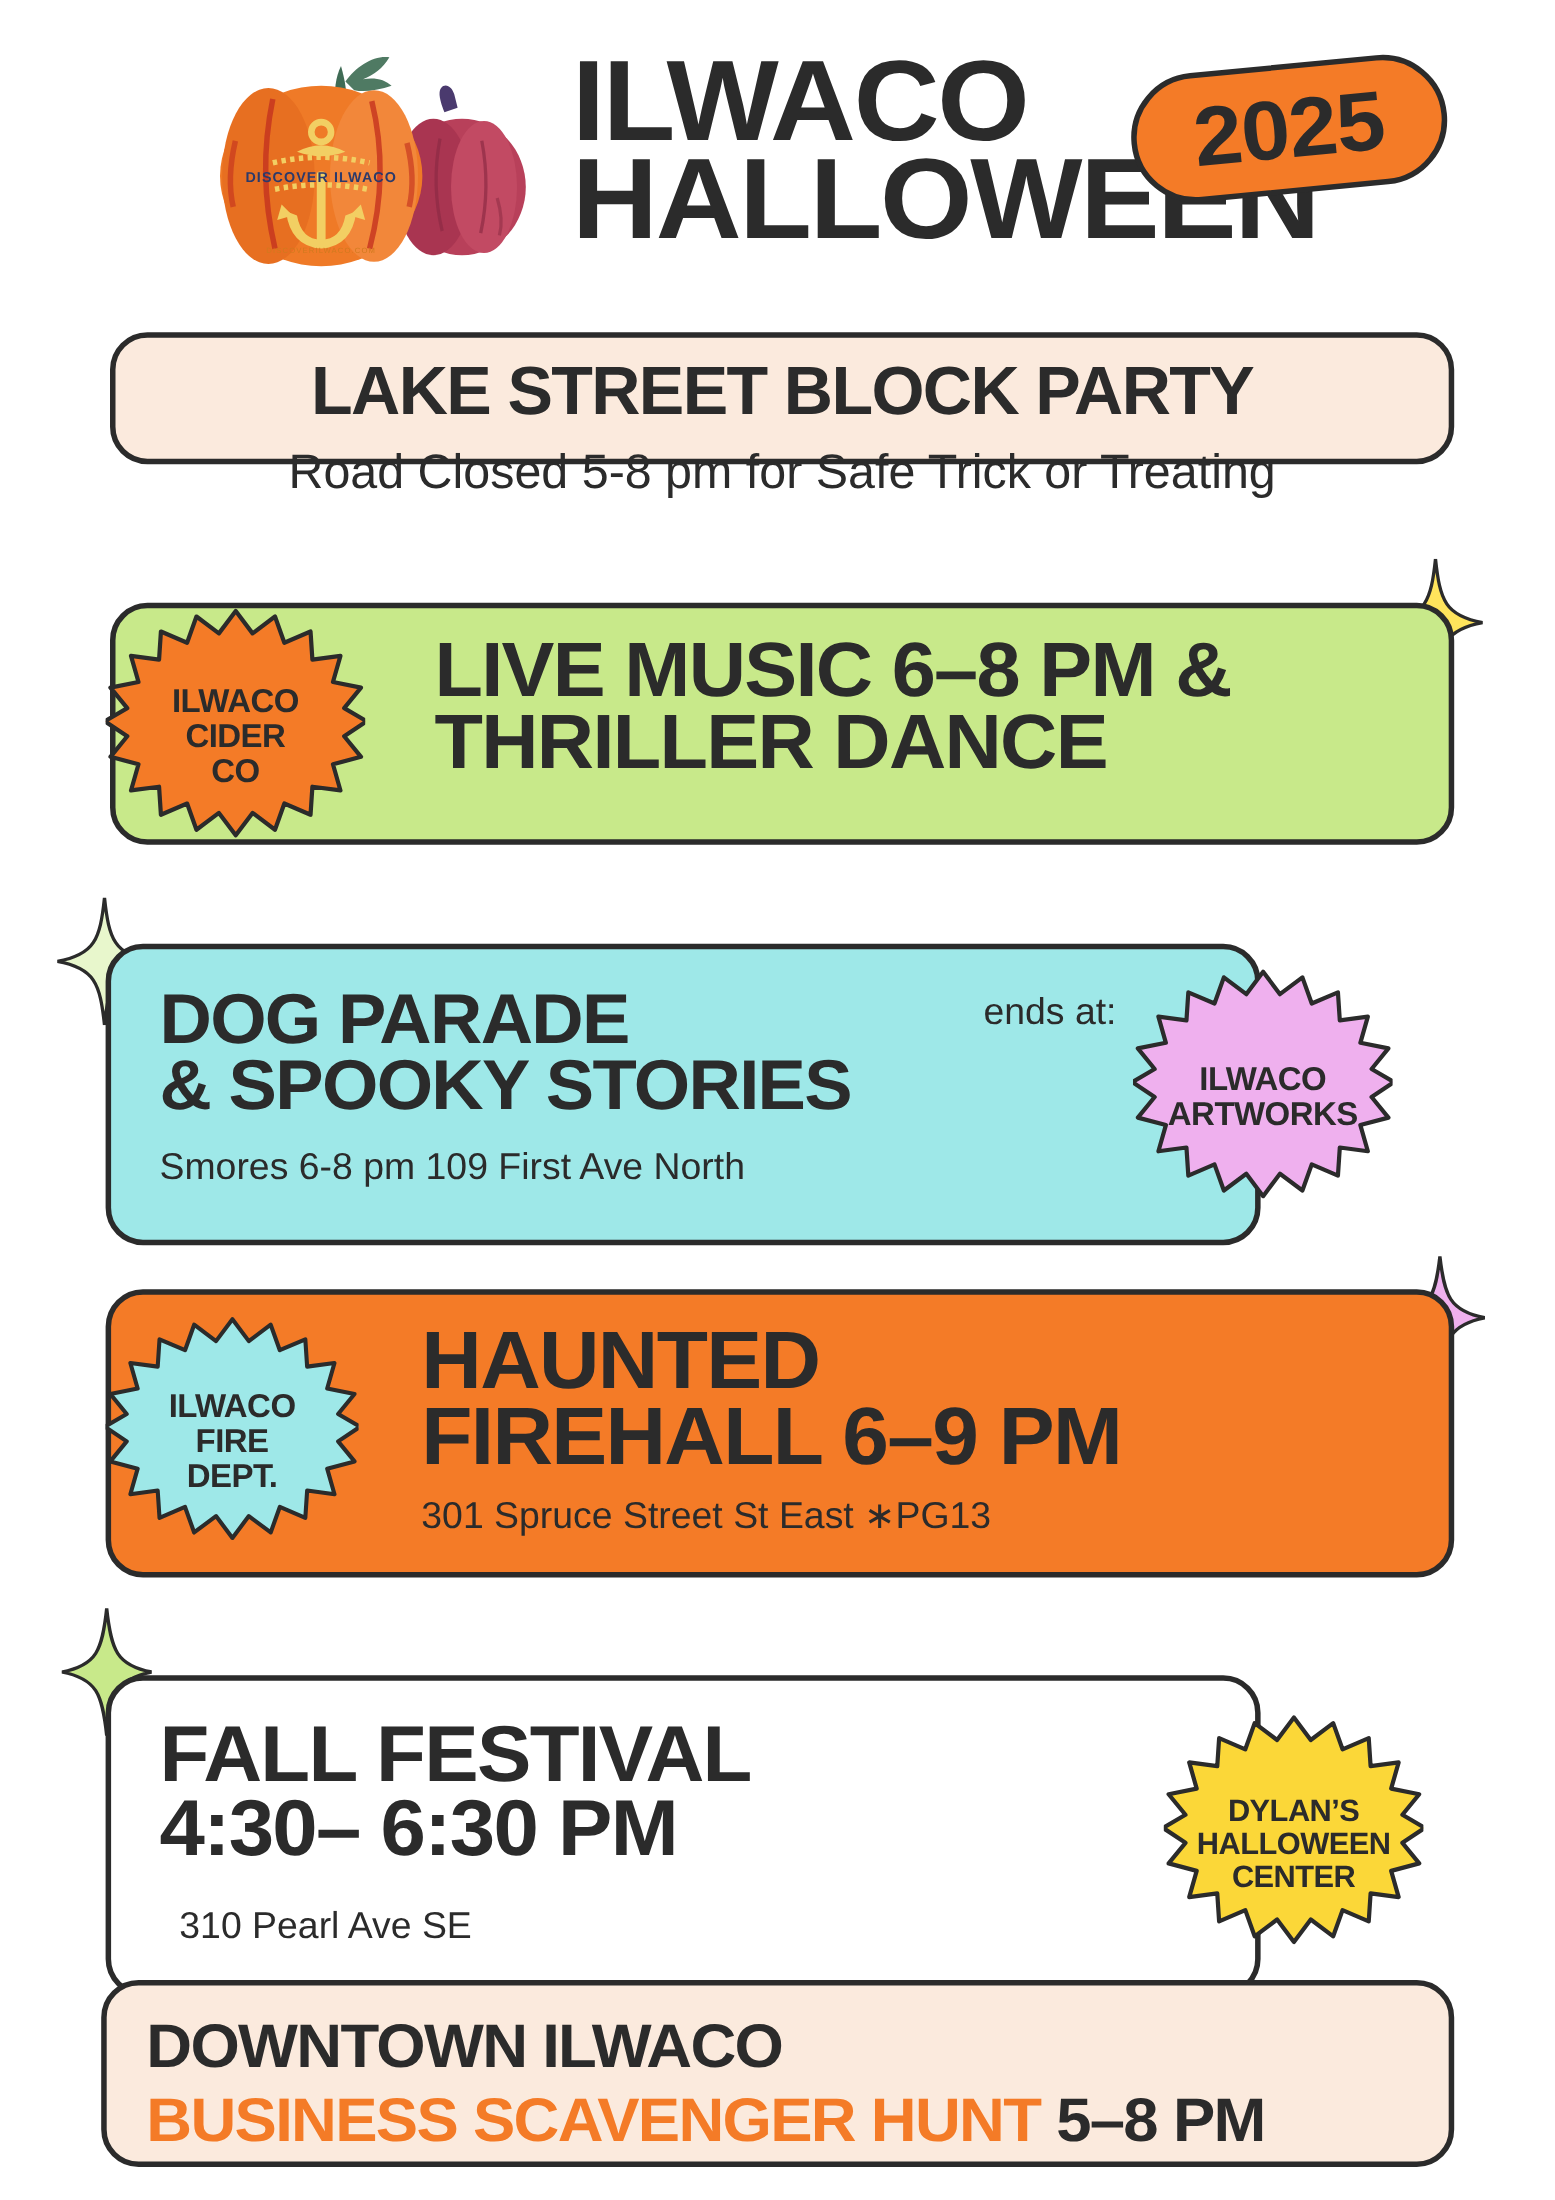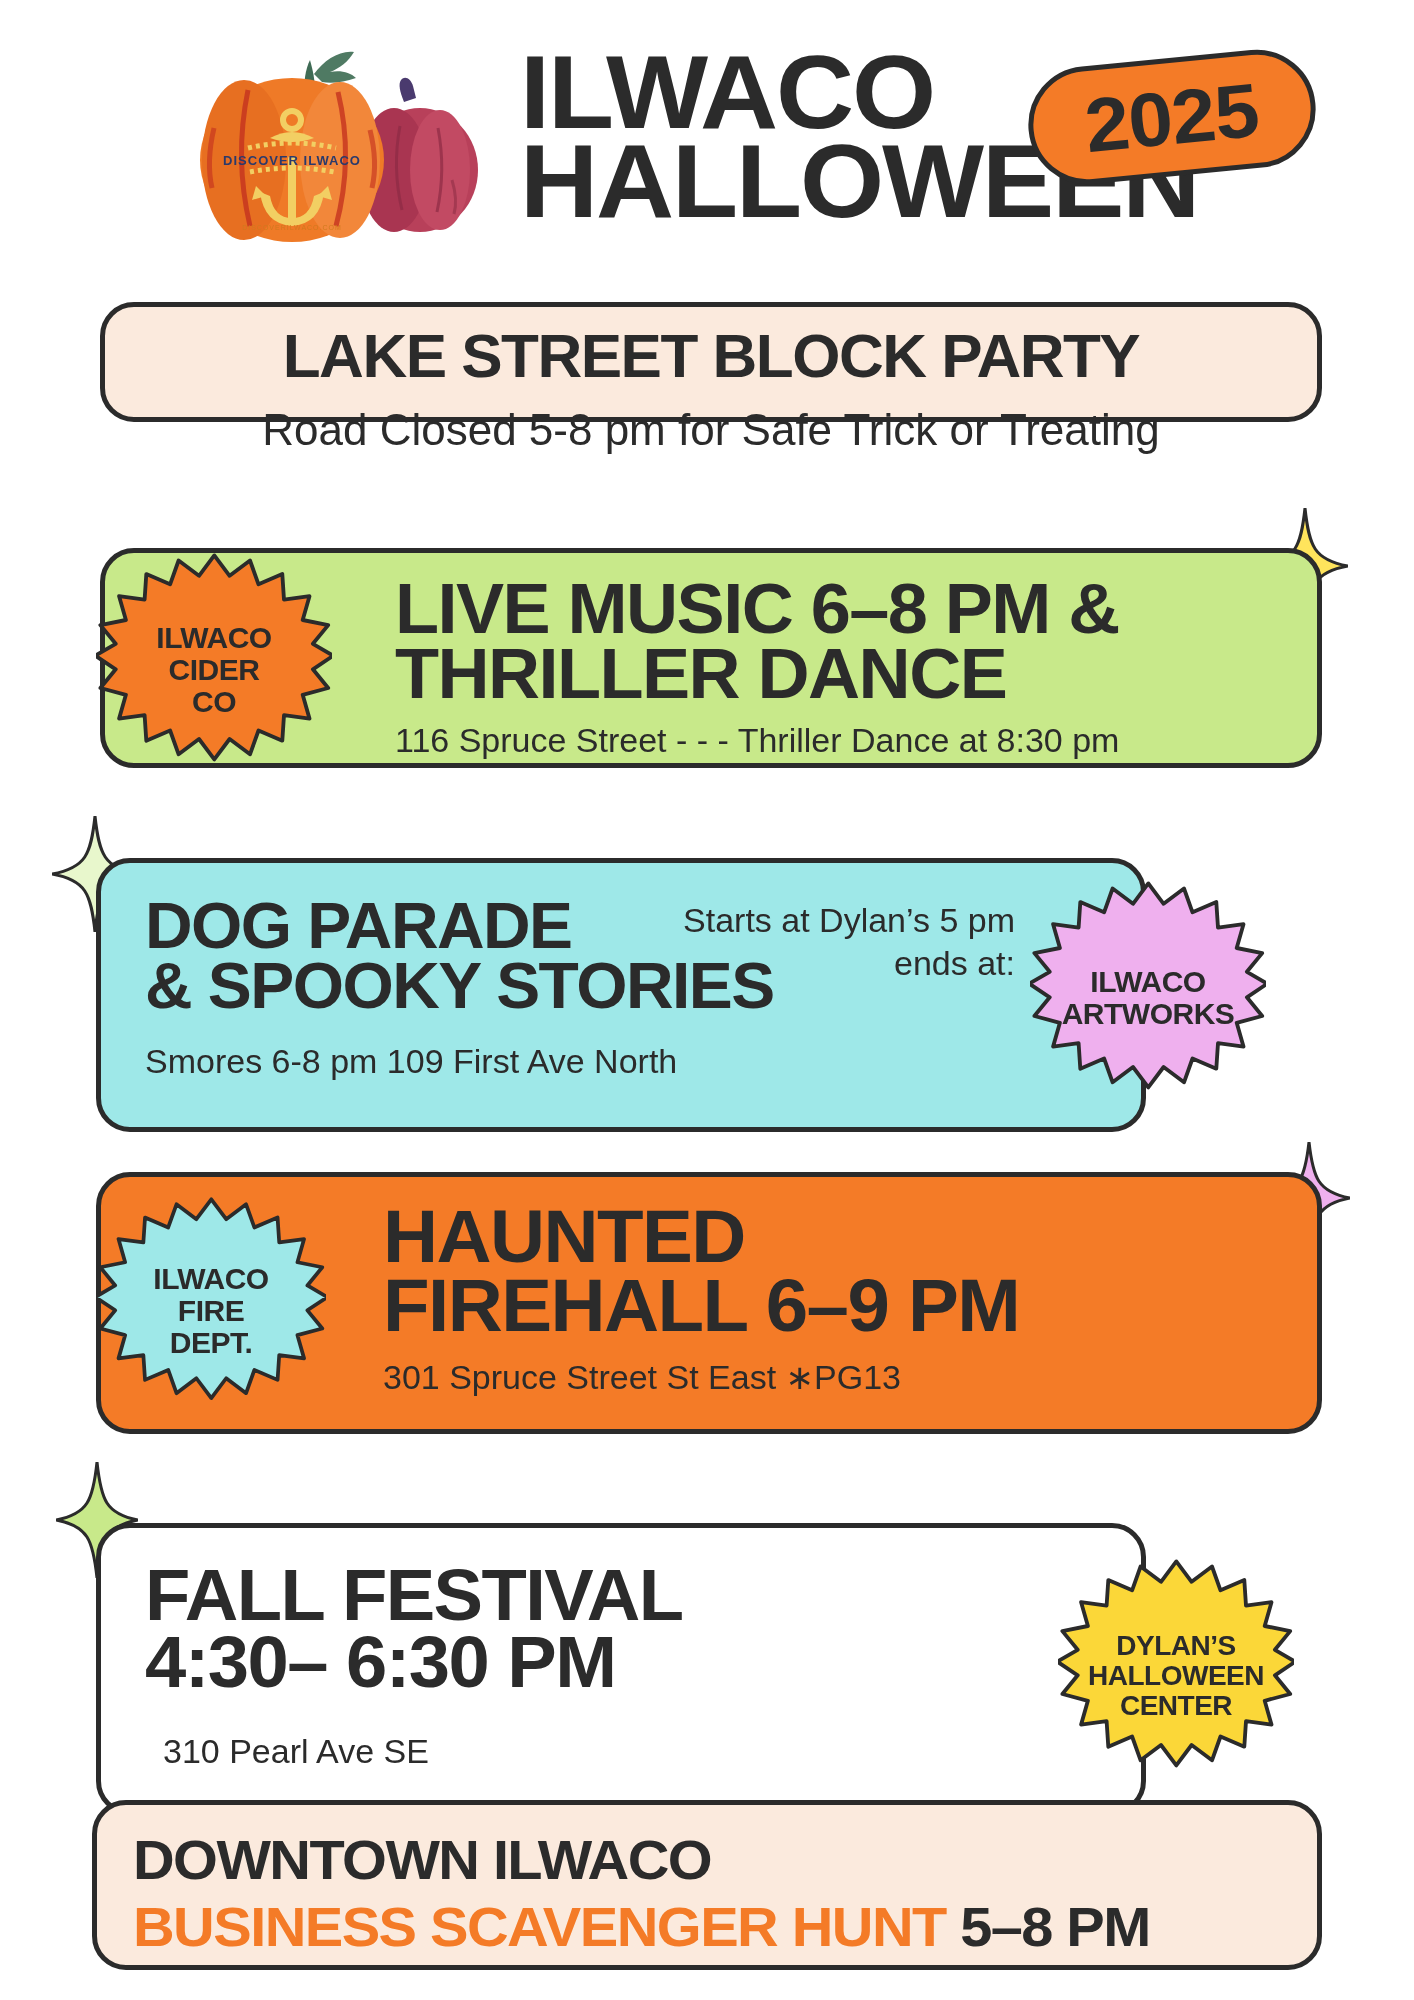--- a/index.html
+++ b/index.html
@@ -220,21 +220,20 @@
 
   <div class="card" id="card-block-party">
     <div class="card-title">LAKE STREET BLOCK PARTY</div>
     <div class="card-sub">Road Closed 5-8 pm for Safe Trick or Treating</div>
   </div>
 
   <div class="card" id="card-live-music">
     <div class="inner">
       <div class="card-title">LIVE MUSIC 6–8 PM &amp;</div>
       <div class="card-title">THRILLER DANCE</div>
-      <div class="card-sub">116 Spruce Street    - - - Thriller Dance at 8:30 pm</div>
     </div>
   </div>
 
   <div class="burst" id="badge-cider">
     <svg viewBox="0 0 236 236" preserveAspectRatio="none">
       <path d="M118 4 L136 28 L160 10 L170 38 L198 26 L200 56 L230 52 L222 80 L252 86 L234 108
                L258 122 L234 138 L252 160 L222 168 L230 196 L200 192 L198 222 L170 210 L160 238
                L136 220 L118 244 L100 220 L76 238 L66 210 L38 222 L36 192 L6 196 L14 168 L-16 160
                L2 138 L-22 122 L2 108 L-16 86 L14 80 L6 52 L36 56 L38 26 L66 38 L76 10 L100 28 Z" transform="translate(18,0) scale(0.85)" fill="#f47b27" stroke="#2b2b2b" stroke-width="4.5" stroke-linejoin="round"></path>
     </svg>
@@ -245,21 +244,20 @@
     </div>
   </div>
 
   <div class="card" id="card-dog-parade">
     <div class="inner">
       <div class="card-title">DOG PARADE</div>
       <div class="card-title">&amp; SPOOKY STORIES</div>
       <div class="card-sub">Smores  6-8 pm          109 First Ave North</div>
     </div>
     <div class="note">
-      <div>Starts at Dylan’s 5 pm</div>
       <div>ends at:</div>
     </div>
   </div>
 
   <div class="burst" id="badge-artworks">
     <svg viewBox="0 0 236 236" preserveAspectRatio="none">
       <path d="M118 4 L136 28 L160 10 L170 38 L198 26 L200 56 L230 52 L222 80 L252 86 L234 108
                L258 122 L234 138 L252 160 L222 168 L230 196 L200 192 L198 222 L170 210 L160 238
                L136 220 L118 244 L100 220 L76 238 L66 210 L38 222 L36 192 L6 196 L14 168 L-16 160
                L2 138 L-22 122 L2 108 L-16 86 L14 80 L6 52 L36 56 L38 26 L66 38 L76 10 L100 28 Z" transform="translate(18,0) scale(0.85)" fill="#efb0ee" stroke="#2b2b2b" stroke-width="4.5" stroke-linejoin="round"></path>

